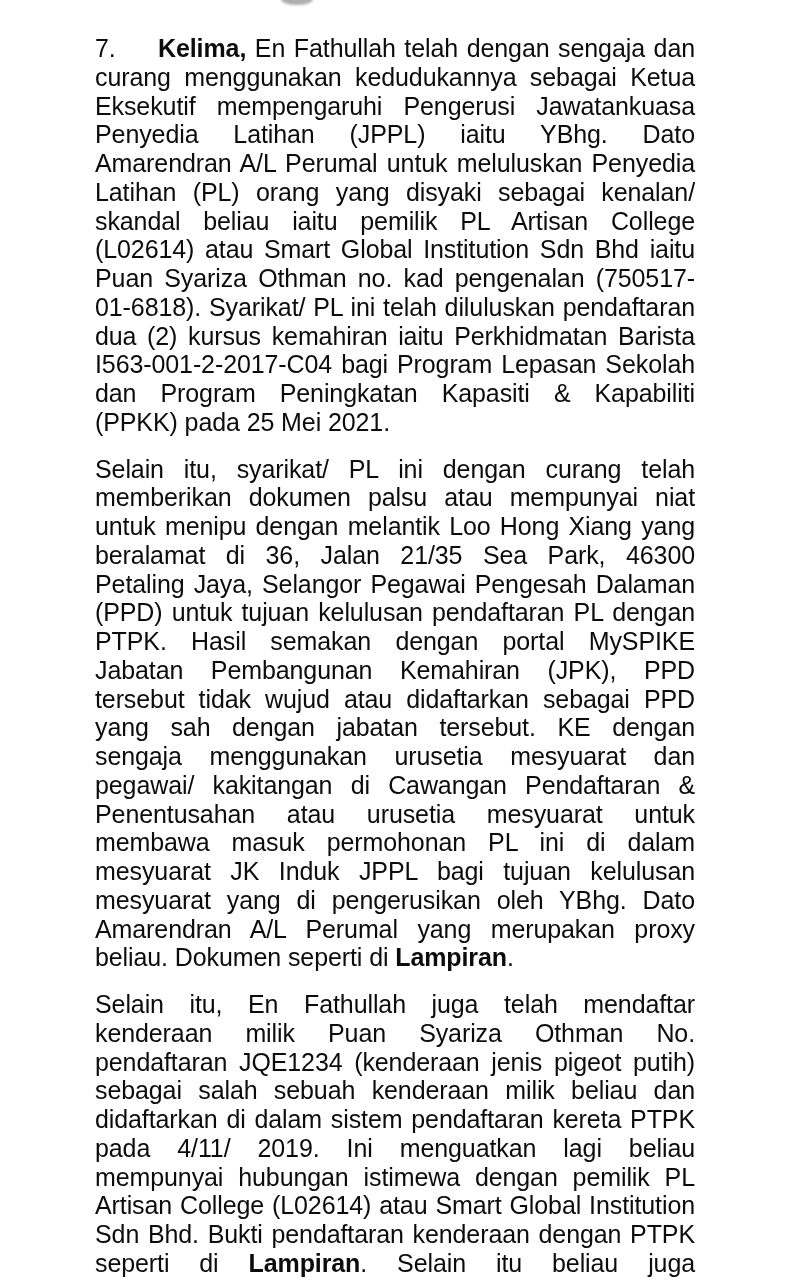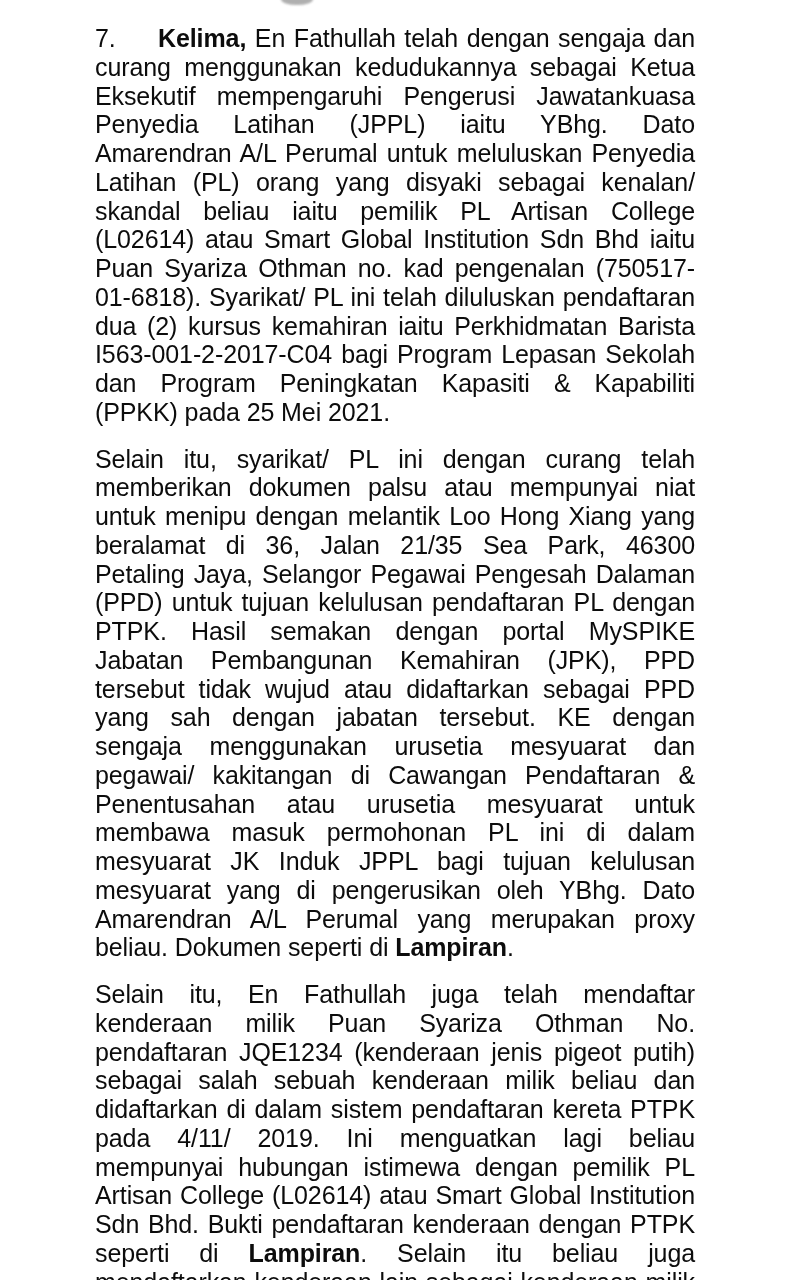--- a/index.html
+++ b/index.html
@@ -19,21 +19,21 @@
     top: 24px;
     width: 600px;
     font-family: "Liberation Sans", "DejaVu Sans", sans-serif;
     font-size: 25px;
     line-height: 28.75px;
     color: #0c0c0c;
     text-align: justify;
     letter-spacing: -0.1px;
   }
   .para {
-    margin: 0 0 18px 0;
+    margin: 10px 0 18px 0;
   }
   .para:last-child {
     margin-bottom: 0;
   }
   .num {
     display: inline-block;
     width: 63px;
   }
   .bold {
     font-weight: bold;

